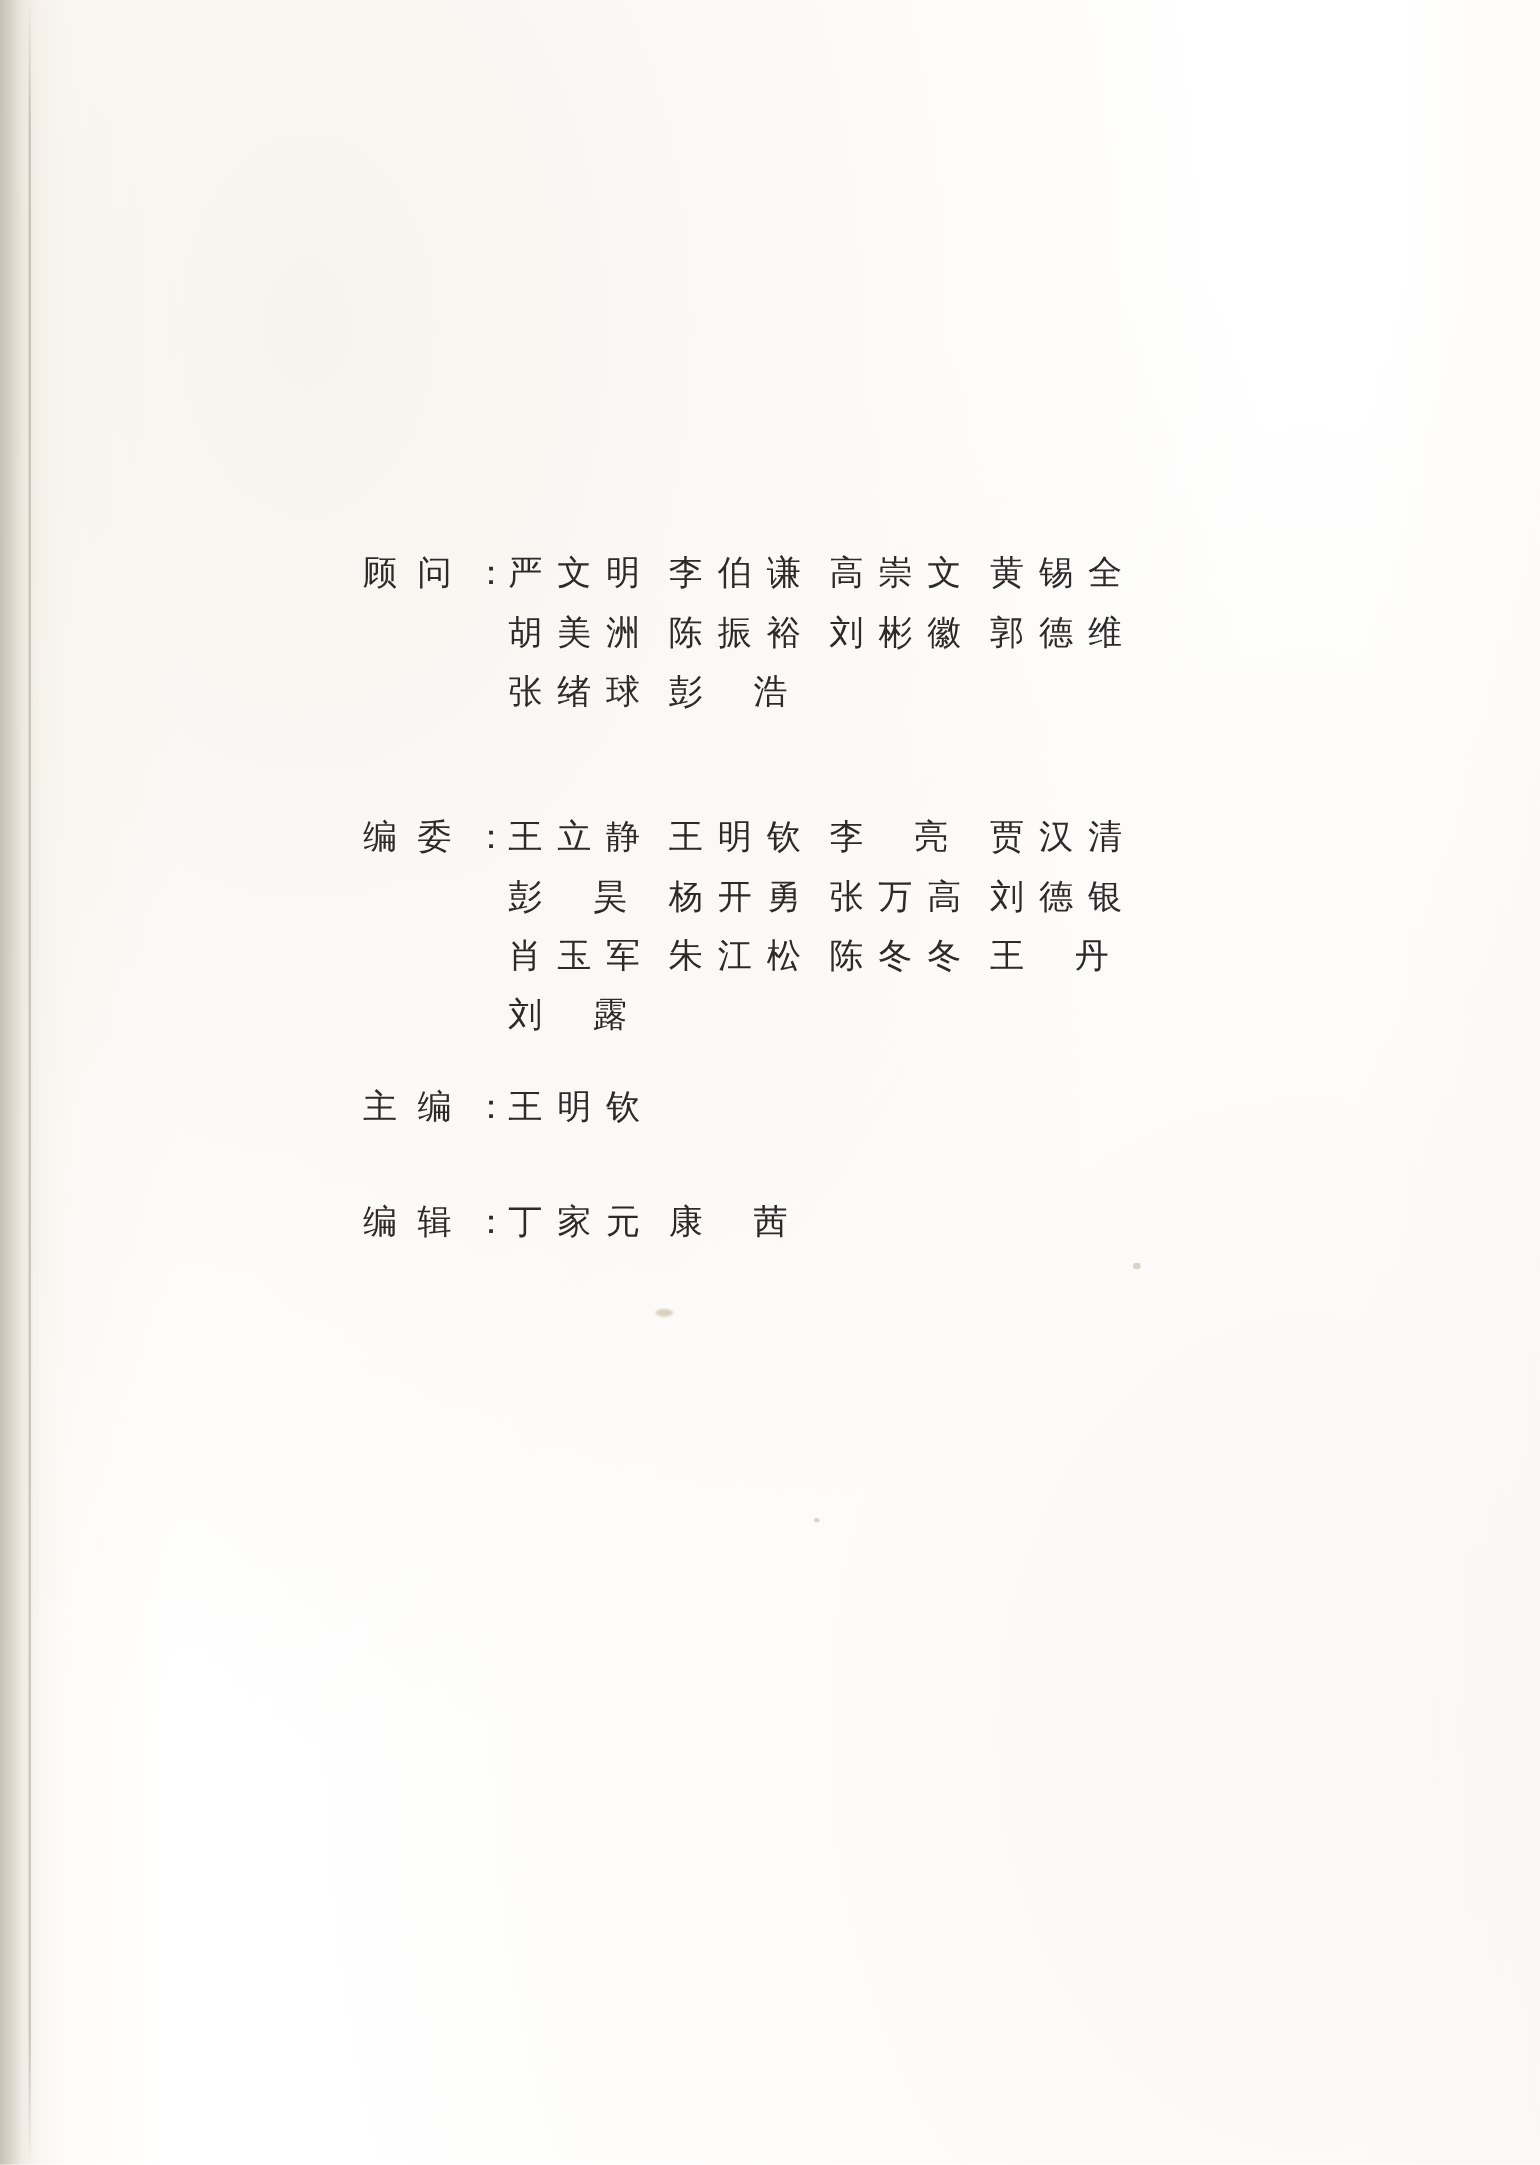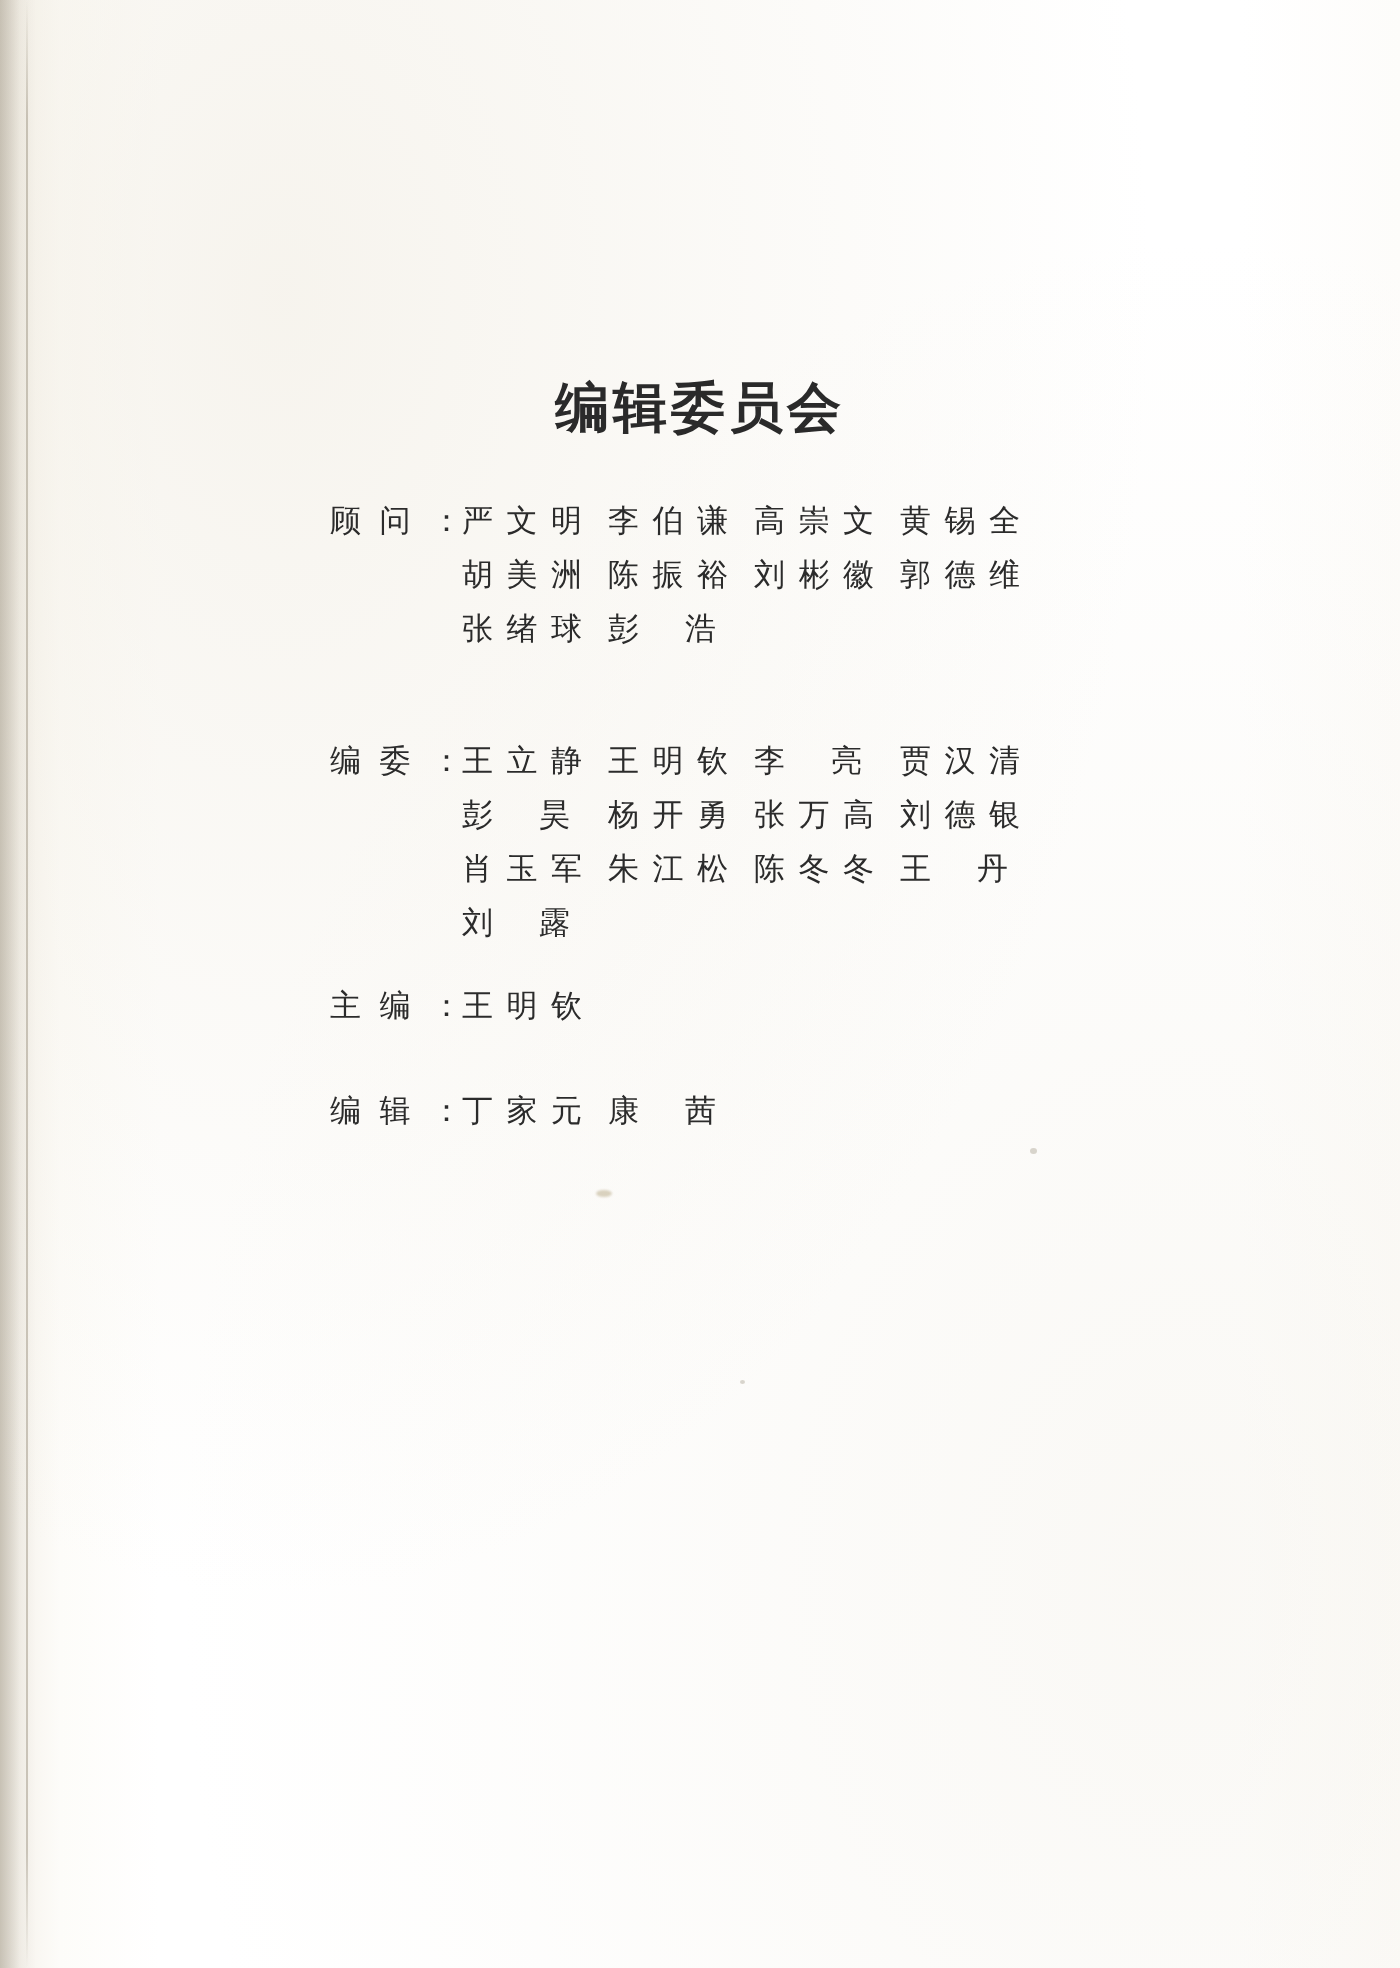--- a/index.html
+++ b/index.html
@@ -139,21 +139,20 @@
 <body>
 
 <div class="page">
   <div class="paper-noise"></div>
   <div class="gutter-shadow"></div>
   <div class="gutter-line"></div>
 </div>
 
 <div class="content">
 
-  <div class="doc-title">编辑委员会</div>
 
   <div class="block" id="group-advisors">
       <div class="row">
         <div class="label">
           <span class="lab-char">顾</span>
           <span class="lab-char">问</span>
           <span class="colon">：</span>
         </div>
         <div class="names">
           <div class="name">

